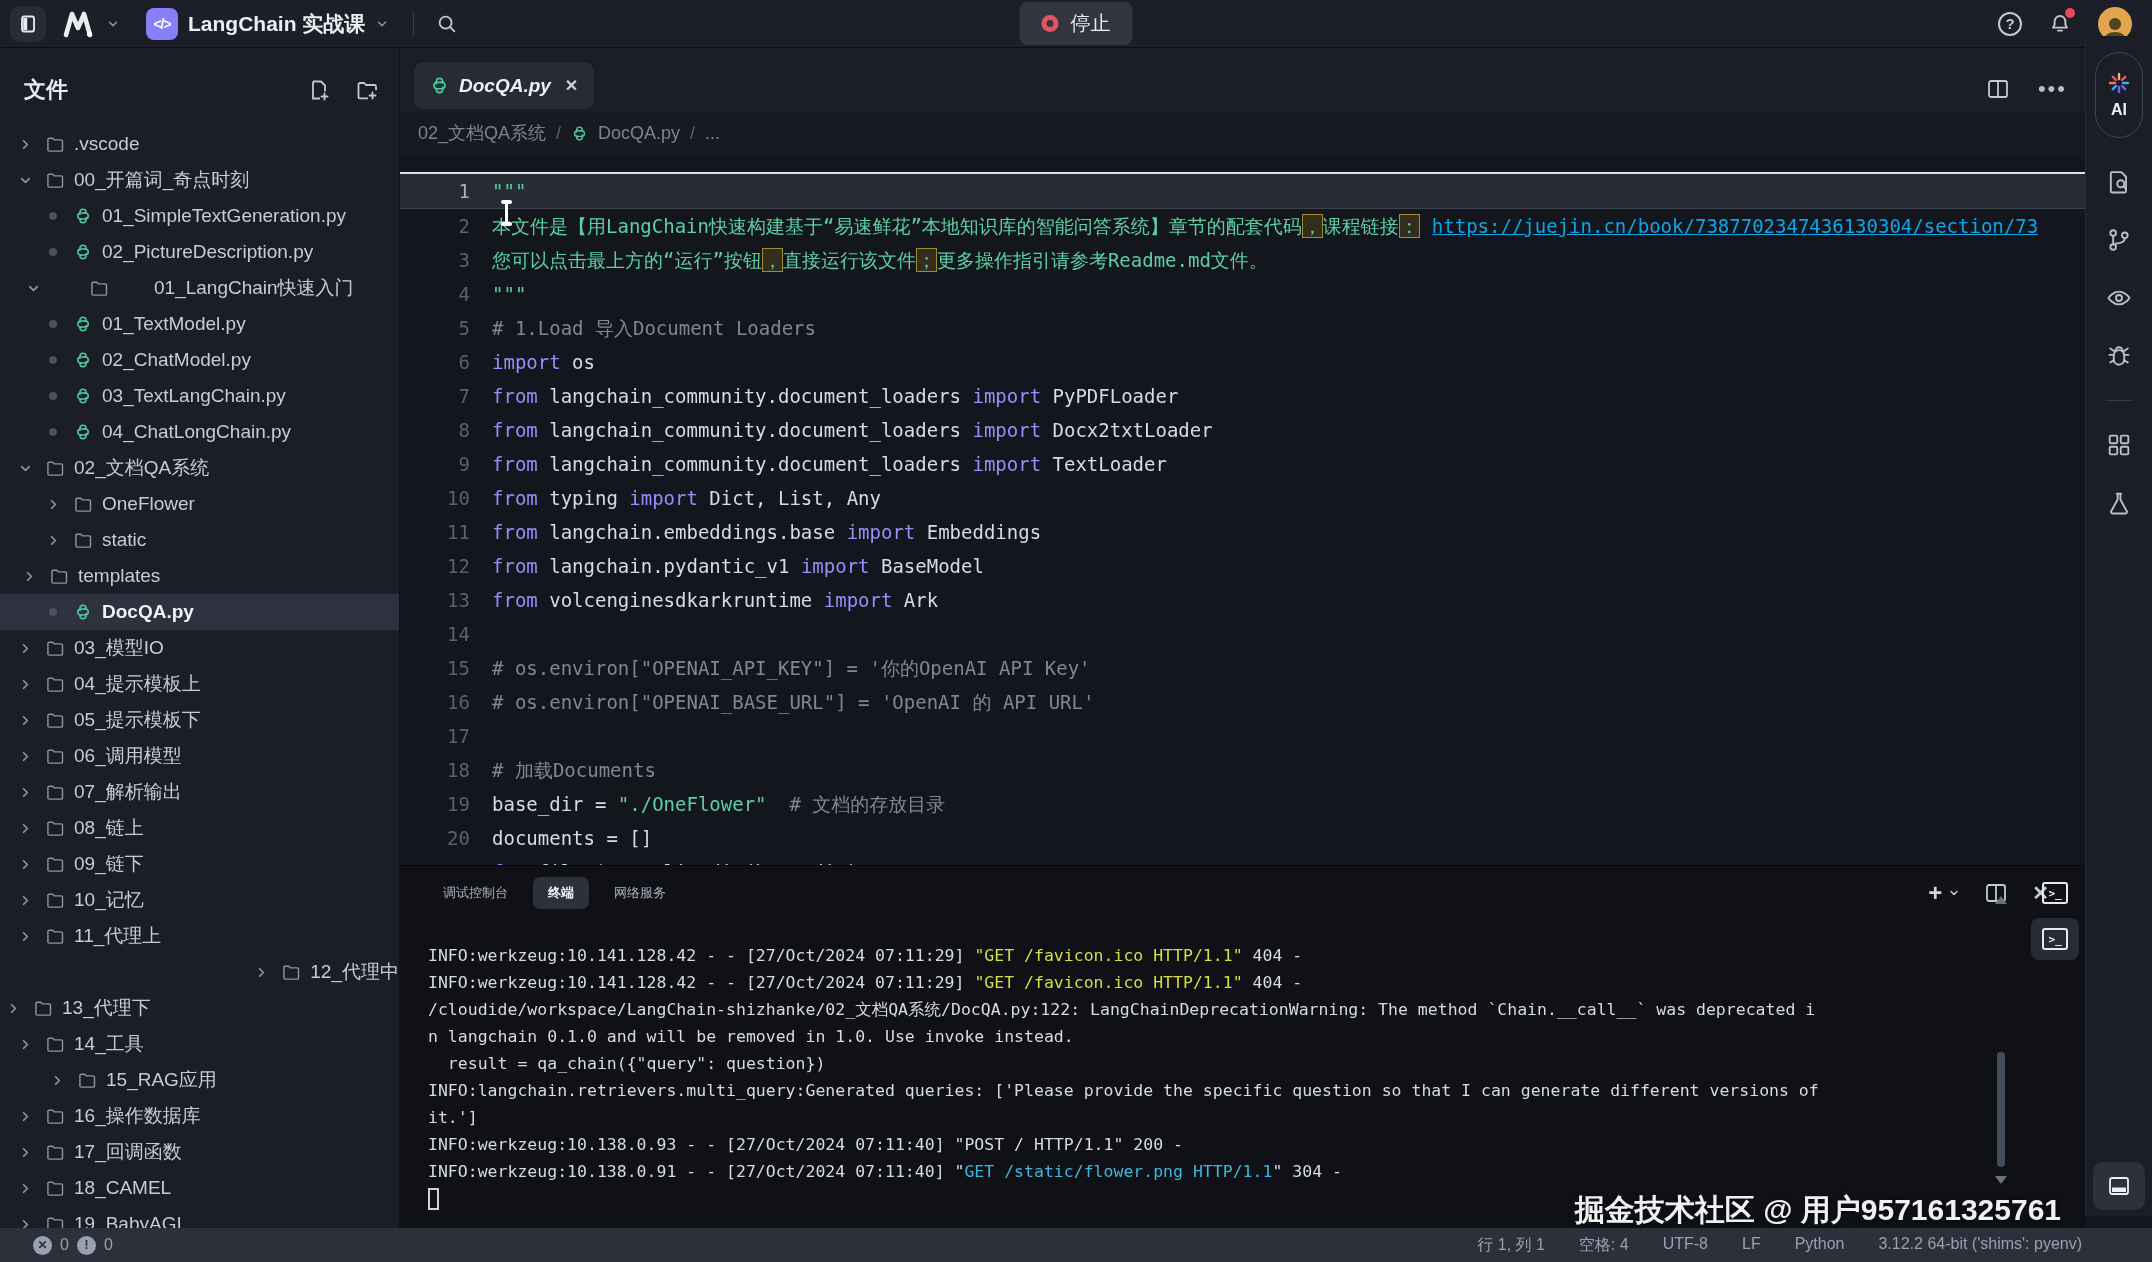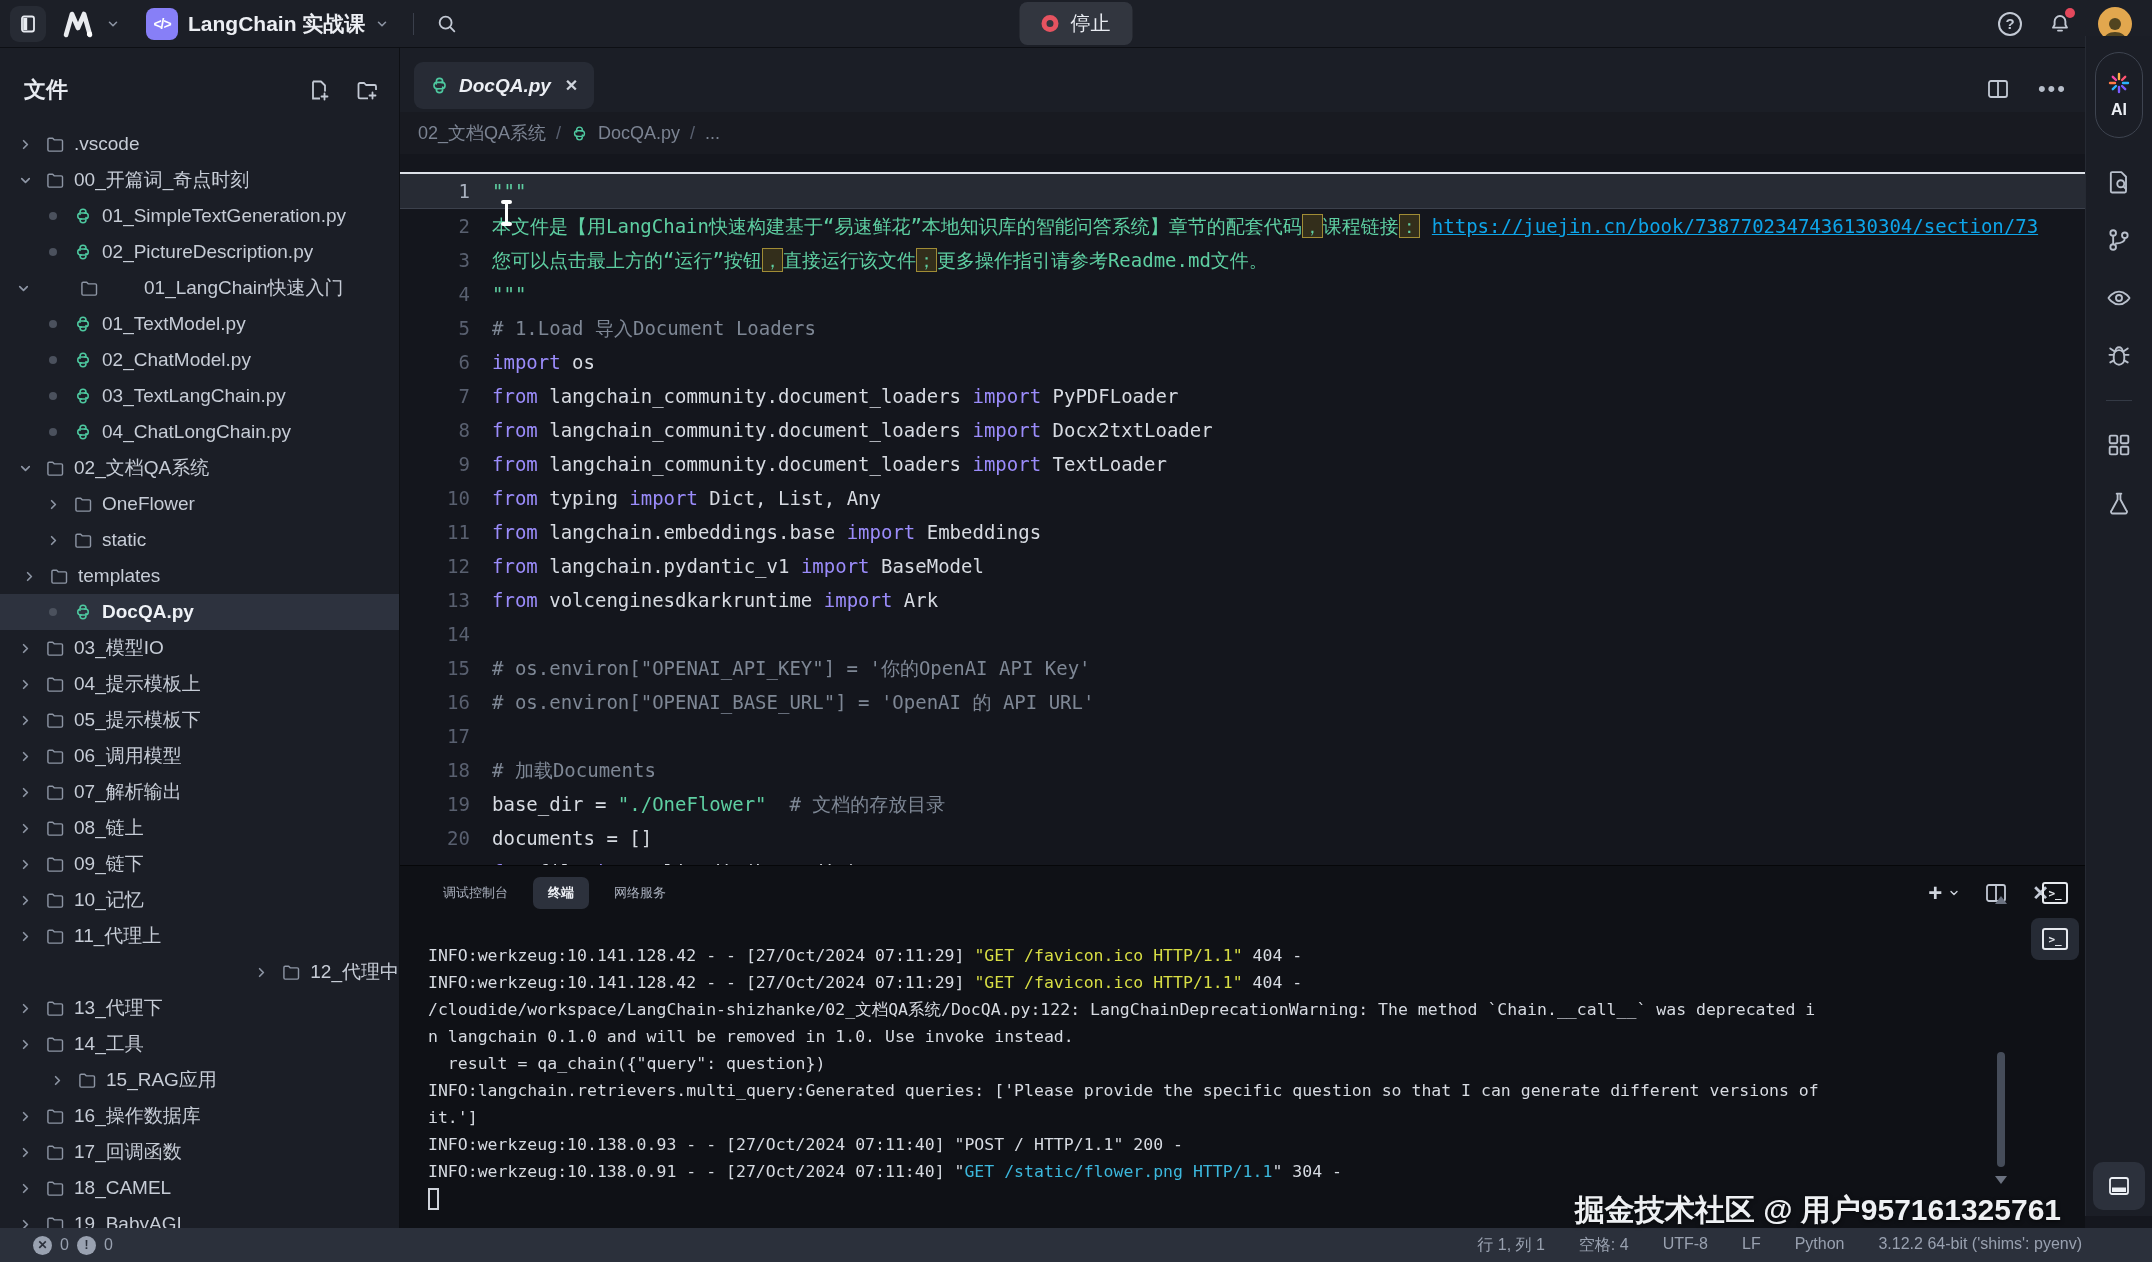--- a/index.html
+++ b/index.html
@@ -246,21 +246,21 @@
           <span class="tic">
             <svg width="18" height="18" viewBox="0 0 24 24">
               <g fill="none" stroke="#4ec9a0" stroke-width="2" stroke-linecap="round">
                 <path d="M8 10V7a4 4 0 0 1 8 0v1H9a4 4 0 0 0-4 4 4 4 0 0 0 4 4h1"></path>
                 <path d="M16 14v3a4 4 0 0 1-8 0v-1h7a4 4 0 0 0 4-4 4 4 0 0 0-4-4h-1"></path>
               </g>
             </svg>
           </span>
           <span class="tlabel">02_PictureDescription.py</span>
         </div>
-        <div class="trow" style="padding-left: 12px; gap: 36px;">
+        <div class="trow" style="padding-left: 22px; gap: 36px;">
           <span class="tic chev open">
             <svg width="15" height="15" viewBox="0 0 16 16">
               <path d="M6 4l4 4-4 4" fill="none" stroke="currentColor" stroke-width="1.8" stroke-linecap="round" stroke-linejoin="round"></path>
             </svg>
           </span>
           <span class="tic">
             <svg width="20" height="20" viewBox="0 0 24 24">
               <path d="M3.5 19V6.5c0-.8.7-1.5 1.5-1.5h4.2l1.8 2h8.5c.8 0 1.5.7 1.5 1.5V19c0 .8-.7 1.5-1.5 1.5H5c-.8 0-1.5-.7-1.5-1.5z" fill="none" stroke="currentColor" stroke-width="1.7" stroke-linejoin="round"></path>
             </svg>
           </span>
@@ -501,21 +501,21 @@
               <path d="M6 4l4 4-4 4" fill="none" stroke="currentColor" stroke-width="1.8" stroke-linecap="round" stroke-linejoin="round"></path>
             </svg>
           </span>
           <span class="tic">
             <svg width="20" height="20" viewBox="0 0 24 24">
               <path d="M3.5 19V6.5c0-.8.7-1.5 1.5-1.5h4.2l1.8 2h8.5c.8 0 1.5.7 1.5 1.5V19c0 .8-.7 1.5-1.5 1.5H5c-.8 0-1.5-.7-1.5-1.5z" fill="none" stroke="currentColor" stroke-width="1.7" stroke-linejoin="round"></path>
             </svg>
           </span>
           <span class="tlabel">12_代理中</span>
         </div>
-        <div class="trow" style="padding-left: 14px;">
+        <div class="trow" style="padding-left: 2px;">
           <span class="tic chev ">
             <svg width="15" height="15" viewBox="0 0 16 16">
               <path d="M6 4l4 4-4 4" fill="none" stroke="currentColor" stroke-width="1.8" stroke-linecap="round" stroke-linejoin="round"></path>
             </svg>
           </span>
           <span class="tic">
             <svg width="20" height="20" viewBox="0 0 24 24">
               <path d="M3.5 19V6.5c0-.8.7-1.5 1.5-1.5h4.2l1.8 2h8.5c.8 0 1.5.7 1.5 1.5V19c0 .8-.7 1.5-1.5 1.5H5c-.8 0-1.5-.7-1.5-1.5z" fill="none" stroke="currentColor" stroke-width="1.7" stroke-linejoin="round"></path>
             </svg>
           </span>

